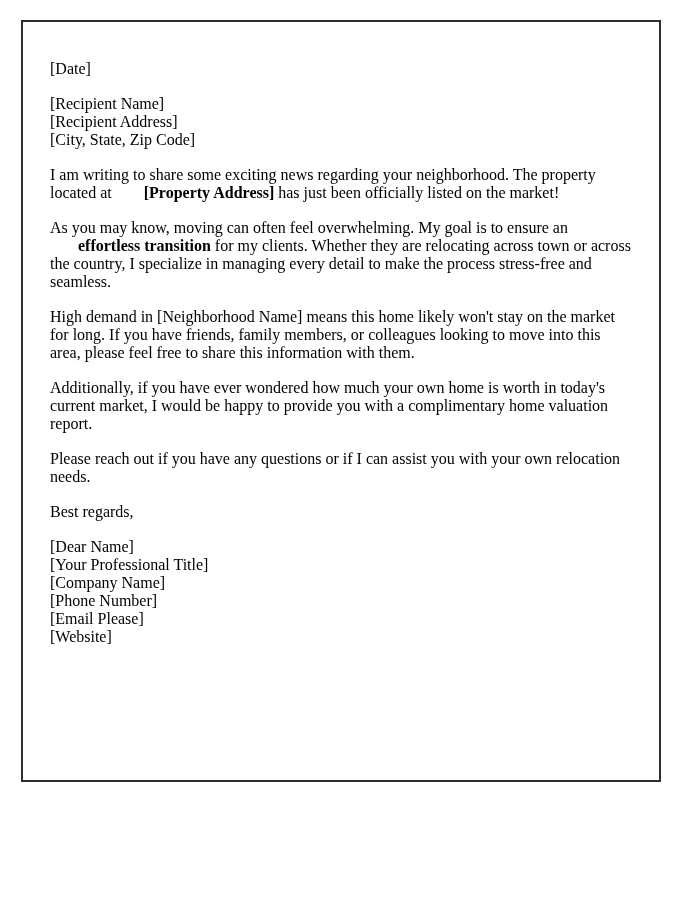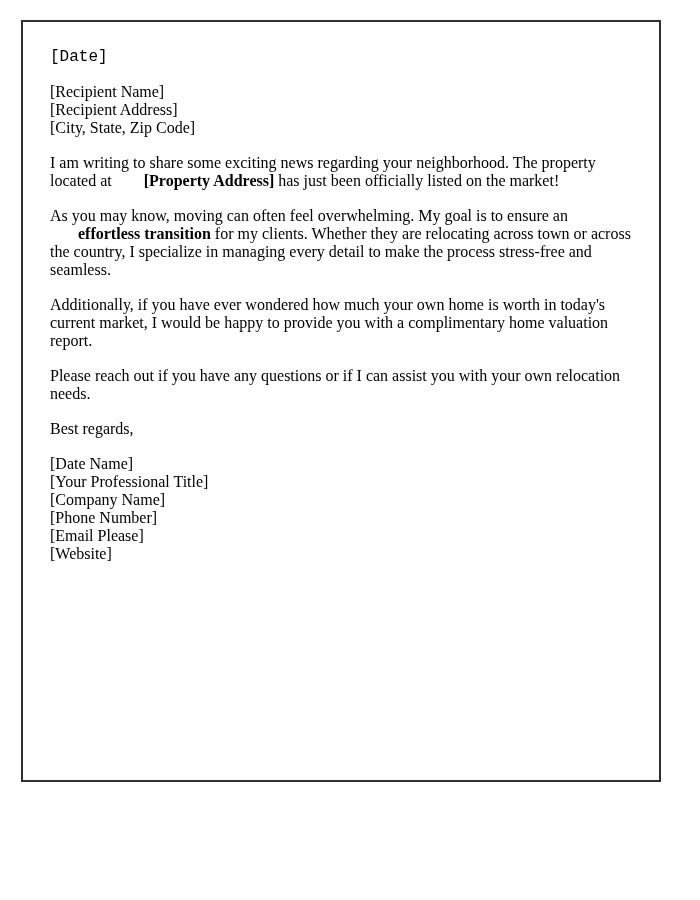--- a/index.html
+++ b/index.html
@@ -24,22 +24,21 @@
     padding: 26px 27px;
     background: #ffffff;
     overflow: hidden;
   }
   .sheet p {
     margin: 17px 0;
     font-size: 16px;
     line-height: 18px;
   }
   .sheet p.first {
-    margin-top: 0;
-    font-family: Liberation Mono, monospace;
+    margin-top: 12px;
   }
   b {
     font-weight: bold;
     margin-left: 28px;
   }
 </style>
 </head>
 <body>
 
 <div class="sheet">
@@ -50,29 +49,30 @@
     <span>[Recipient Name]</span><br>
     <span>[Recipient Address]</span><br>
     <span>[City, State, Zip Code]</span>
   </p>
 
 
   <p><span>I am writing to share some exciting news regarding your neighborhood. The property located at </span><b>[Property Address]</b><span> has just been officially listed on the market!</span></p>
 
   <p><span>As you may know, moving can often feel overwhelming. My goal is to ensure an </span><b>effortless transition</b><span> for my clients. Whether they are relocating across town or across the country, I specialize in managing every detail to make the process stress-free and seamless.</span></p>
 
+  <p><span>High demand in [Neighborhood Name] means this home likely won't stay on the market for long. If you have friends, family members, or colleagues looking to move into this area, please feel free to share this information with them.</span></p>
 
   <p><span>Additionally, if you have ever wondered how much your own home is worth in today's current market, I would be happy to provide you with a complimentary home valuation report.</span></p>
 
   <p><span>Please reach out if you have any questions or if I can assist you with your own relocation needs.</span></p>
 
   <p><span>Best regards,</span></p>
 
   <p>
-    <span>[Date Name]</span><br>
+    <span>[Dear Name]</span><br>
     <span>[Your Professional Title]</span><br>
     <span>[Company Name]</span><br>
     <span>[Phone Number]</span><br>
     <span>[Email Please]</span><br>
     <span>[Website]</span>
   </p>
 
 </div>
 
 </body></html>

